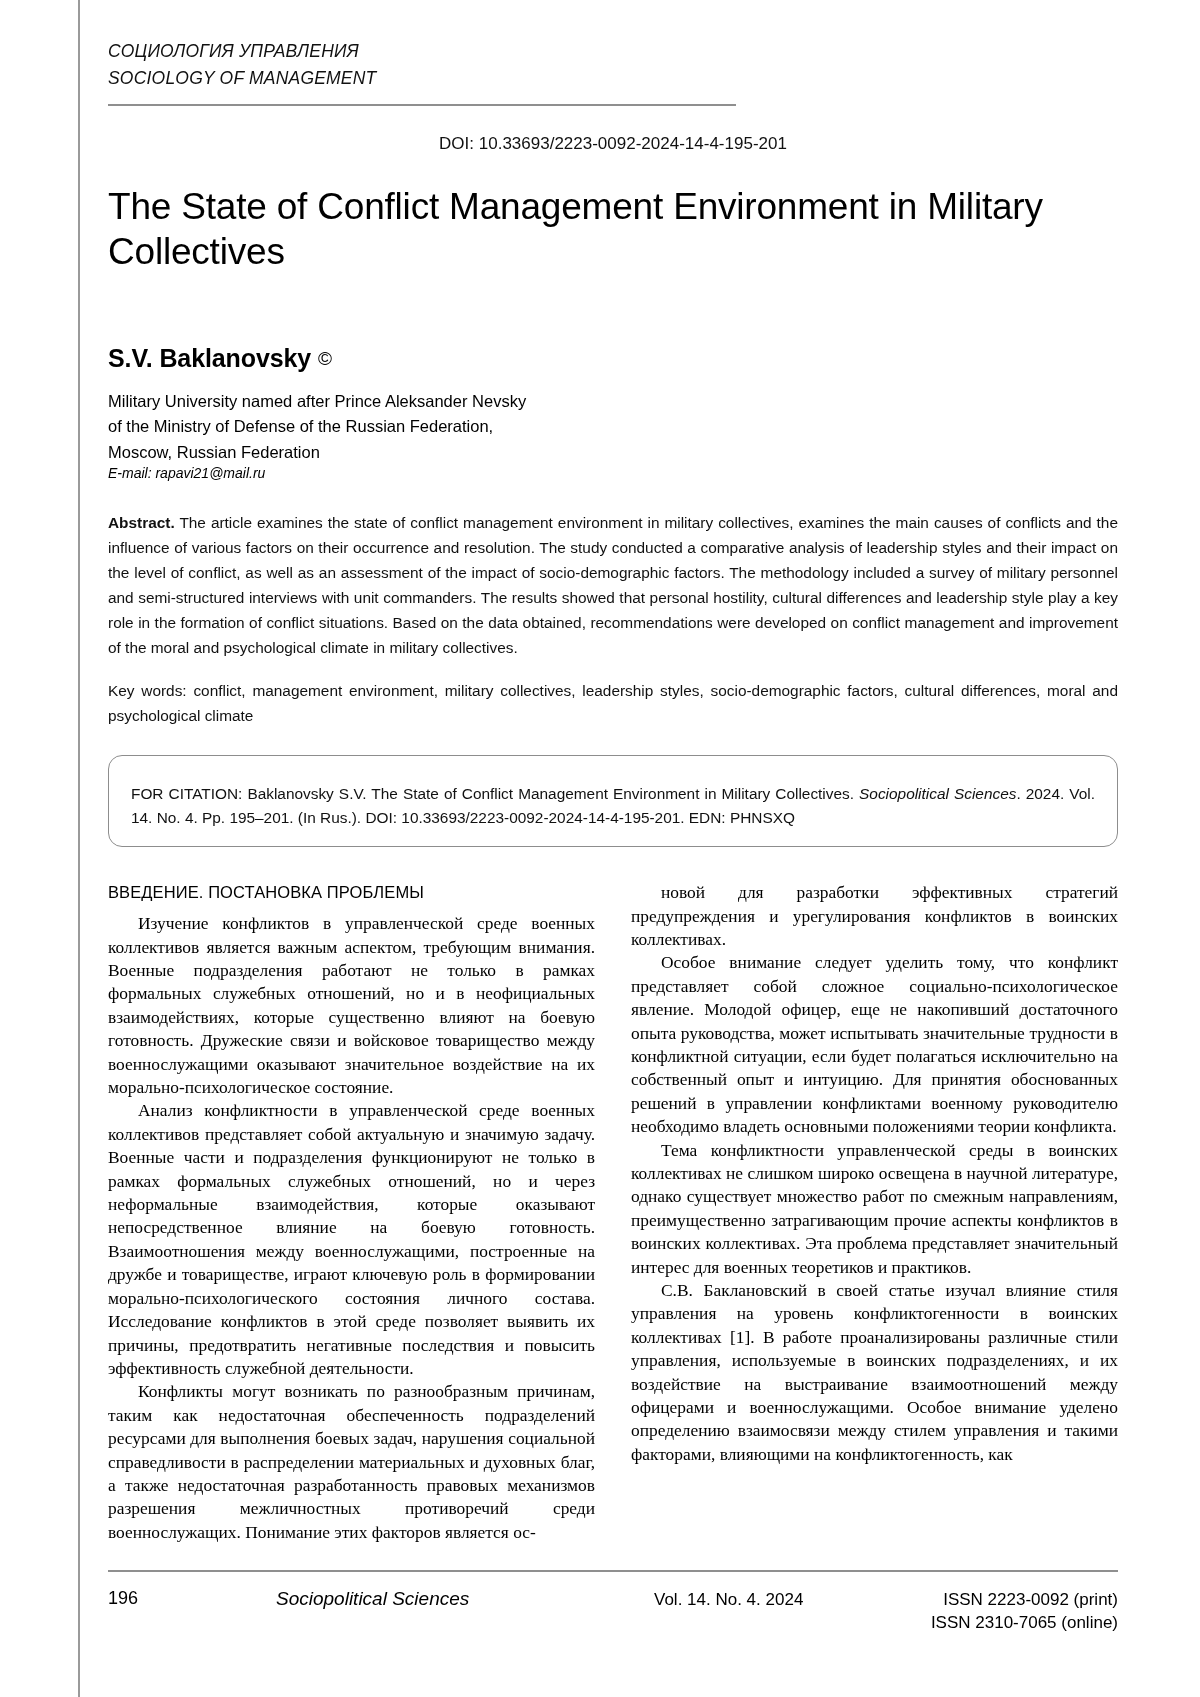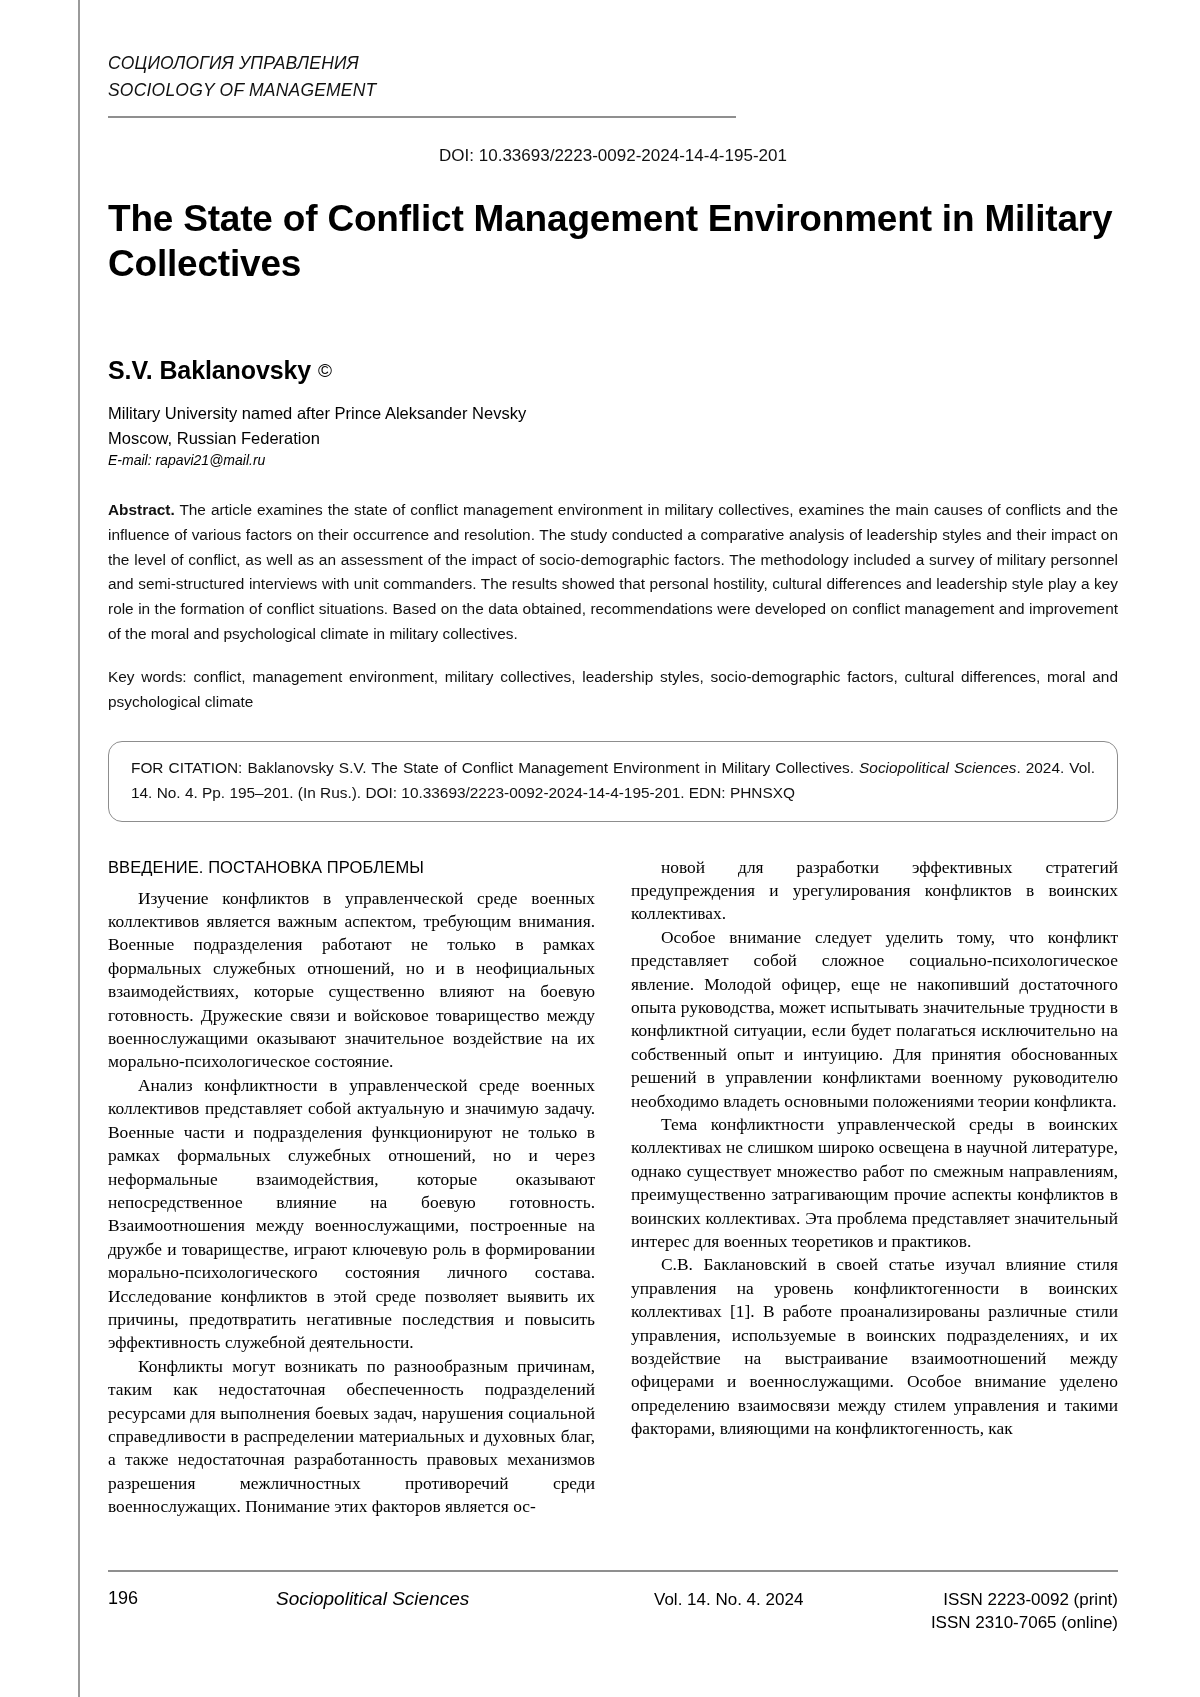--- a/index.html
+++ b/index.html
@@ -26,21 +26,21 @@
     position: absolute;
     left: 78px;
     top: 0;
     width: 2px;
     height: 1697px;
     background: #9a9a9a;
   }
   .content {
     position: absolute;
     left: 108px;
-    top: 12px;
+    top: 0;
     width: 1010px;
   }
 
   
   .runhead {
     margin-top: 38px;
     font-style: italic;
     font-size: 17.5px;
     letter-spacing: 0.2px;
     line-height: 1.55;
@@ -57,21 +57,21 @@
     margin-top: 28px;
     font-size: 17px;
     color: #111;
     text-align: center;
   }
 
   h1.title {
     margin: 30px 0 0 0;
     font-size: 37px;
     line-height: 1.22;
-    font-weight: 700;
+    font-weight: 400;
     letter-spacing: -0.2px;
     color: #000;
   }
 
   .author {
     margin-top: 69px;
     font-size: 25px;
     font-weight: 700;
     letter-spacing: -0.1px;
   }
@@ -106,21 +106,21 @@
     line-height: 1.62;
     text-align: justify;
     color: #111;
   }
   .keywords b { font-weight: 400; }
 
   .citation-box {
     margin-top: 26px;
     border: 1.6px solid #8d8d8d;
     border-radius: 14px;
-    padding: 14px 22px 15px 22px;
+    padding: 26px 22px 15px 22px;
     font-size: 15.4px;
     line-height: 1.6;
     text-align: justify;
     color: #111;
   }
   .citation-box i { font-style: italic; }
 
   
   .columns {
     margin-top: 34px;
@@ -204,20 +204,21 @@
 
     <h1 class="title">The State of Conflict Management Environment in Military Collectives</h1>
 
     <div class="author">
       <span>S.V. Baklanovsky</span>
       <span class="copy">©</span>
     </div>
 
     <div class="affiliation">
       <div>Military University named after Prince Aleksander Nevsky</div>
+      <div>of the Ministry of Defense of the Russian Federation,</div>
       <div>Moscow, Russian Federation</div>
     </div>
 
     <div class="email">E-mail: rapavi21@mail.ru</div>
 
     <div class="abstract">
       <b>Abstract.</b><span> The article examines the state of conflict management environment in military collectives, examines the main causes of conflicts and the influence of various factors on their occurrence and resolution. The study conducted a comparative analysis of leadership styles and their impact on the level of conflict, as well as an assessment of the impact of socio-demographic factors. The methodology included a survey of military personnel and semi-structured interviews with unit commanders. The results showed that personal hostility, cultural differences and leadership style play a key role in the formation of conflict situations. Based on the data obtained, recommendations were developed on conflict management and improvement of the moral and psychological climate in military collectives.</span>
     </div>
 
     <div class="keywords">

